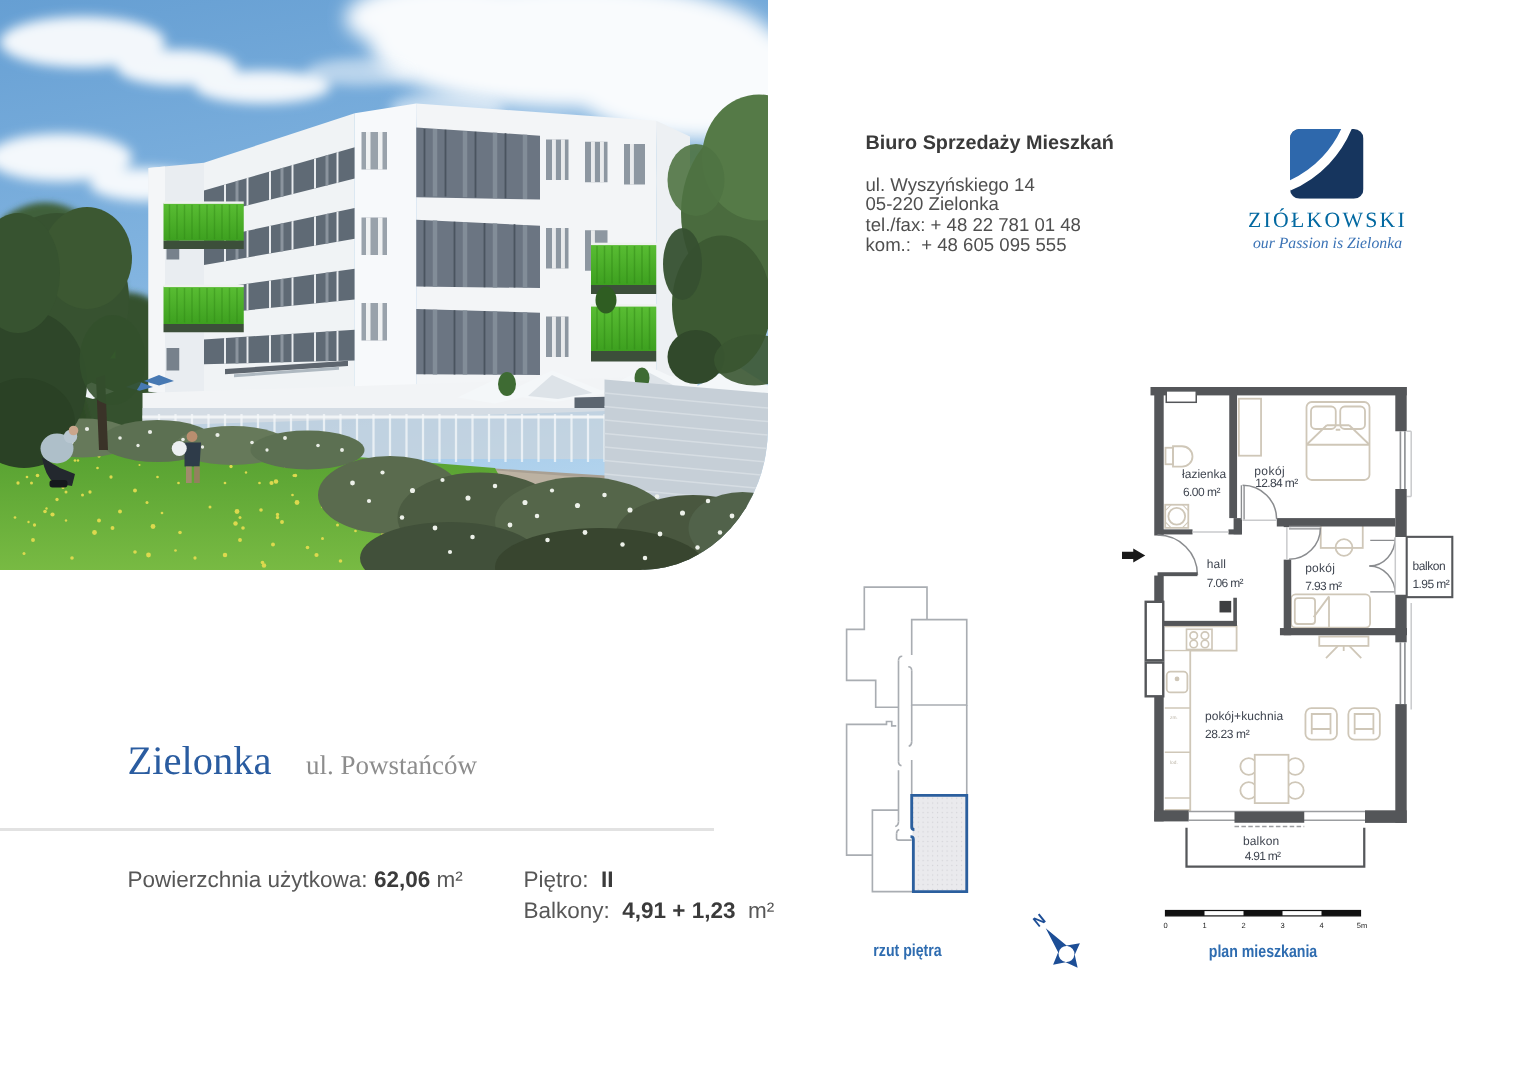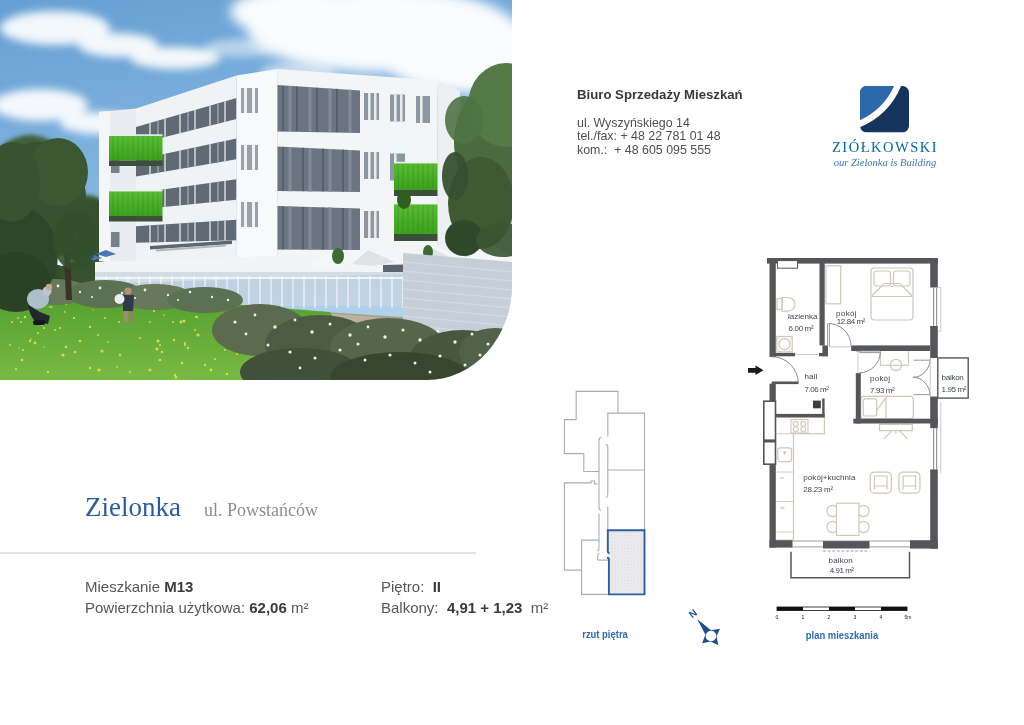--- a/index.html
+++ b/index.html
@@ -436,39 +436,40 @@
   <rect x="124" y="311" width="3.8" height="11" fill="#a08b6d"></rect>
   <rect x="129.4" y="311" width="3.8" height="11" fill="#93805f"></rect>
   <circle cx="119.5" cy="299" r="5" fill="#eceff2"></circle>
 </g>
 </svg>
 </div>
 
 <div class="abs" style="left:577px;top:88px;width:280px;font-size:12.4px;line-height:13.2px;color:#4f4f4f;">
   <div style="font-weight:bold;color:#3a3a3a;font-size:13.2px;margin-bottom:16px;">Biuro Sprzedaży Mieszkań</div>
   <div>ul. Wyszyńskiego 14</div>
+  <div>05-220 Zielonka</div>
   <div>tel./fax: + 48 22 781 01 48</div>
   <div>kom.:&nbsp; + 48 605 095 555</div>
 </div>
 
 <div class="abs" style="left:830px;top:86px;width:110px;">
   <svg class="abs" style="left:30px;top:0;" width="49" height="47" viewBox="0 0 49 47">
     <defs>
         <clipPath id="lgclip">
           <rect x="0" y="0" width="49" height="46.5" rx="6.5"></rect>
         </clipPath>
       </defs>
     <g clip-path="url(#lgclip)">
       <rect x="0" y="0" width="49" height="46.5" fill="#16355e"></rect>
       <path d="M0,0 H35.5 C30,14.5 17,29.5 0,36 Z" fill="#2e68ac"></path>
       <path d="M38.5,-2 C32,14 19,30 -2,38.5" fill="none" stroke="#ffffff" stroke-width="6.4"></path>
     </g>
   </svg>
   <div class="abs" style="left:0;top:53px;width:110px;text-align:center;font-family:'Liberation Serif',serif;font-size:14.5px;letter-spacing:1.5px;color:#0369a1;">ZIÓŁKOWSKI</div>
-  <div class="abs" style="left:0;top:71px;width:110px;text-align:center;font-family:'Liberation Serif',serif;font-style:italic;font-size:10.5px;color:#3a72b5;white-space:nowrap;">our Zielonka is Building</div>
+  <div class="abs" style="left:0;top:71px;width:110px;text-align:center;font-family:'Liberation Serif',serif;font-style:italic;font-size:10.5px;color:#3a72b5;white-space:nowrap;">our Passion is Zielonka</div>
 </div>
 
 <div class="abs" style="left:555px;top:385px;width:110px;height:215px;">
 <svg width="110" height="215" viewBox="555 385 110 215">
 <defs>
 <pattern id="dots" width="3.2" height="3.2" patternUnits="userSpaceOnUse">
   <rect width="3.2" height="3.2" fill="#eaeaed"></rect>
   <circle cx="1" cy="1" r="0.45" fill="#d2d2d6"></circle>
 </pattern>
 </defs>
@@ -742,19 +743,18 @@
 <div class="abs" style="left:782px;top:628.5px;width:120px;text-align:center;font-size:11.5px;font-weight:bold;color:#2e6cb0;transform:scaleX(0.82);">plan mieszkania</div>
 
 <div class="abs" style="left:85px;top:492px;font-family:'Liberation Serif',serif;">
   <span style="font-size:27px;color:#2a5ca0;">Zielonka</span>
   <span style="font-size:18px;color:#8d8d8d;margin-left:19px;">ul. Powstańców</span>
 </div>
 
 <div class="abs" style="left:0;top:551.5px;width:476px;height:2px;background:#e2e2e2;"></div>
 
 <div class="abs" style="left:85px;top:575.5px;font-size:15px;color:#575757;line-height:21px;">
-  <div>Mieszkanie <b style="color:#3b3b3b;">M13</b></div>
   <div>Powierzchnia użytkowa: <b style="color:#3b3b3b;">62,06</b> m²</div>
 </div>
-<div class="abs" style="left:381px;top:575.5px;font-size:15px;color:#575757;line-height:21px;">
+<div class="abs" style="left:349px;top:575.5px;font-size:15px;color:#575757;line-height:21px;">
   <div>Piętro:&nbsp; <b style="color:#3b3b3b;">II</b></div>
   <div>Balkony:&nbsp; <b style="color:#3b3b3b;">4,91 + 1,23</b>&nbsp; m²</div>
 </div>
 
 </body></html>

